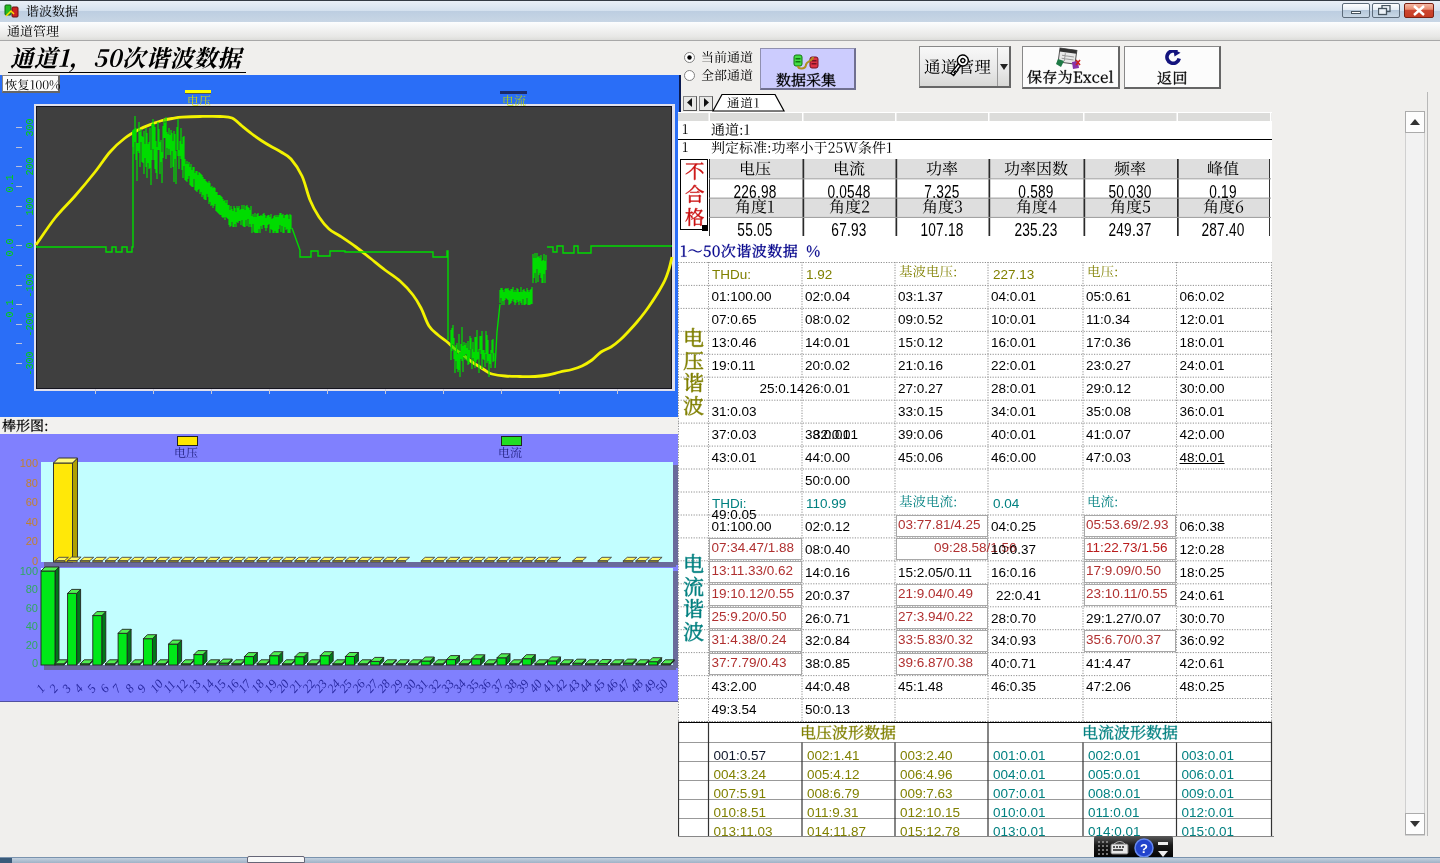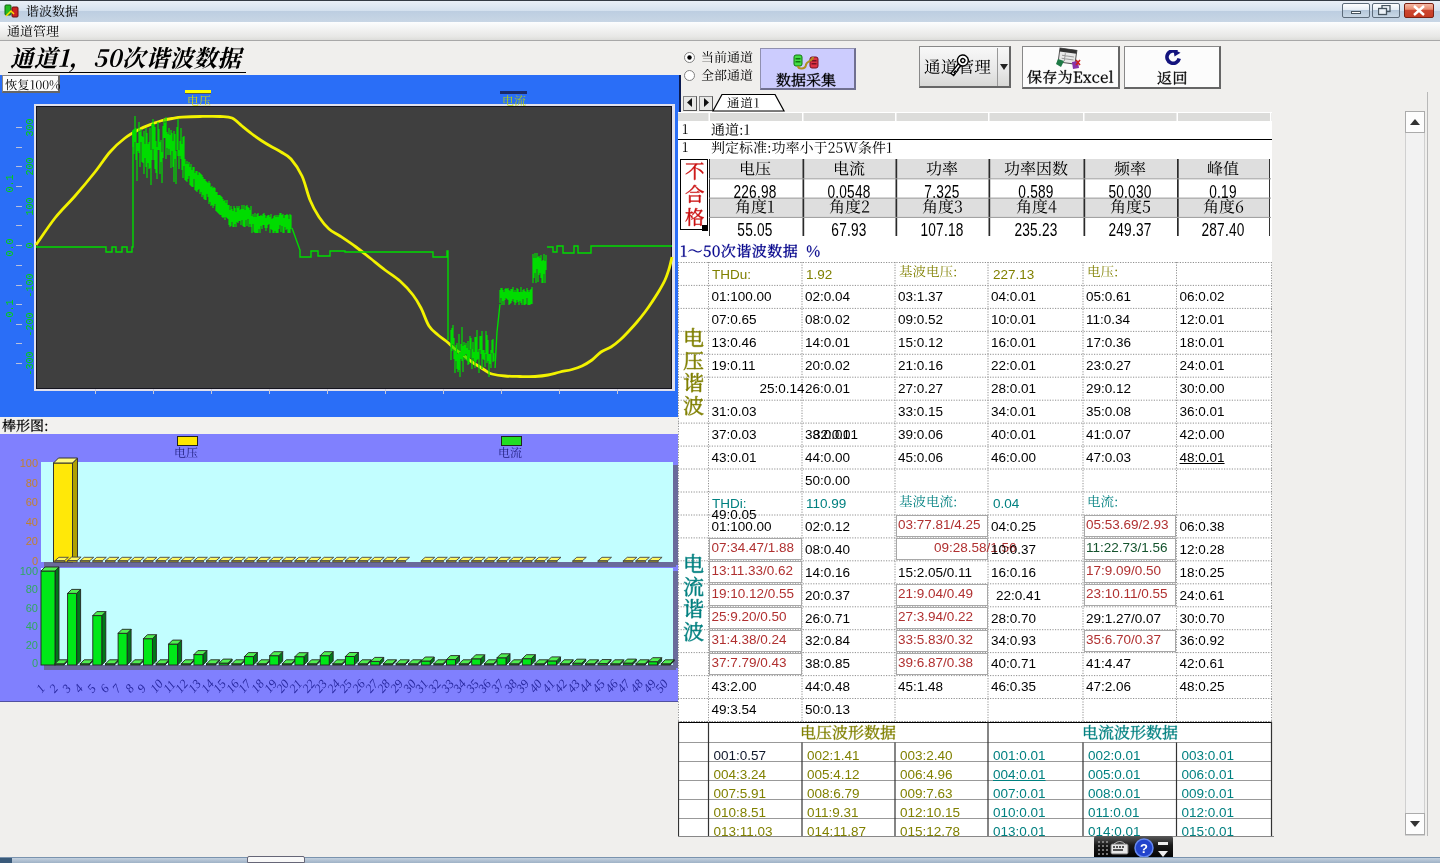--- a/index.html
+++ b/index.html
@@ -970,21 +970,21 @@
 <div style="position:absolute;left:1083.5px;top:515.0px;width:92.5px;height:22.0px;border:1px solid #A8A8A8"></div>
 <div style="position:absolute;left:1086.0px;top:517.0px;font:13.5px 'Liberation Sans',sans-serif;color:#B03030;white-space:pre;">05:53.69/2.93</div>
 <div style="position:absolute;left:1179.5px;top:518.7px;font:13.5px 'Liberation Sans',sans-serif;color:#000;white-space:pre;">06:0.38</div>
 <div style="position:absolute;left:709.0px;top:537.9px;width:92.5px;height:22.0px;border:1px solid #A8A8A8"></div>
 <div style="position:absolute;left:711.5px;top:539.9px;font:13.5px 'Liberation Sans',sans-serif;color:#B03030;white-space:pre;">07:34.47/1.88</div>
 <div style="position:absolute;left:805.0px;top:541.6px;font:13.5px 'Liberation Sans',sans-serif;color:#000;white-space:pre;">08:0.40</div>
 <div style="position:absolute;left:895.5px;top:537.9px;width:92.0px;height:22.0px;border:1px solid #A8A8A8"></div>
 <div style="position:absolute;left:898.0px;top:539.9px;font:13.5px 'Liberation Sans',sans-serif;color:#B03030;white-space:pre;margin-left:36px;">09:28.58/1.56</div>
 <div style="position:absolute;left:991.0px;top:541.6px;font:13.5px 'Liberation Sans',sans-serif;color:#000;white-space:pre;">10:0.37</div>
 <div style="position:absolute;left:1083.5px;top:537.9px;width:92.5px;height:22.0px;border:1px solid #A8A8A8"></div>
-<div style="position:absolute;left:1086.0px;top:539.9px;font:13.5px 'Liberation Sans',sans-serif;color:#14532d;white-space:pre;">11:22.73/1.56</div>
+<div style="position:absolute;left:1086.0px;top:539.9px;font:13.5px 'Liberation Sans',sans-serif;color:#b91c1c;white-space:pre;">11:22.73/1.56</div>
 <div style="position:absolute;left:1179.5px;top:541.6px;font:13.5px 'Liberation Sans',sans-serif;color:#000;white-space:pre;">12:0.28</div>
 <div style="position:absolute;left:709.0px;top:560.8px;width:92.5px;height:22.0px;border:1px solid #A8A8A8"></div>
 <div style="position:absolute;left:711.5px;top:562.8px;font:13.5px 'Liberation Sans',sans-serif;color:#B03030;white-space:pre;">13:11.33/0.62</div>
 <div style="position:absolute;left:805.0px;top:564.5px;font:13.5px 'Liberation Sans',sans-serif;color:#000;white-space:pre;">14:0.16</div>
 <div style="position:absolute;left:898.0px;top:564.5px;font:13.5px 'Liberation Sans',sans-serif;color:#000;white-space:pre;">15:2.05/0.11</div>
 <div style="position:absolute;left:991.0px;top:564.5px;font:13.5px 'Liberation Sans',sans-serif;color:#000;white-space:pre;">16:0.16</div>
 <div style="position:absolute;left:1083.5px;top:560.8px;width:92.5px;height:22.0px;border:1px solid #A8A8A8"></div>
 <div style="position:absolute;left:1086.0px;top:562.8px;font:13.5px 'Liberation Sans',sans-serif;color:#B03030;white-space:pre;">17:9.09/0.50</div>
 <div style="position:absolute;left:1179.5px;top:564.5px;font:13.5px 'Liberation Sans',sans-serif;color:#000;white-space:pre;">18:0.25</div>
 <div style="position:absolute;left:709.0px;top:583.8px;width:92.5px;height:22.0px;border:1px solid #A8A8A8"></div>
@@ -1110,21 +1110,21 @@
       <use href="#g3" x="5000"></use>
     </g>
   </svg>
 <div style="position:absolute;left:713.5px;top:747.5px;font:13.5px 'Liberation Sans',sans-serif;color:#0f172a;white-space:pre;">001:0.57</div>
 <div style="position:absolute;left:993.0px;top:747.5px;font:13.5px 'Liberation Sans',sans-serif;color:#008080;white-space:pre;">001:0.01</div>
 <div style="position:absolute;left:807.0px;top:747.5px;font:13.5px 'Liberation Sans',sans-serif;color:#808000;white-space:pre;">002:1.41</div>
 <div style="position:absolute;left:1088.0px;top:747.5px;font:13.5px 'Liberation Sans',sans-serif;color:#008080;white-space:pre;">002:0.01</div>
 <div style="position:absolute;left:900.0px;top:747.5px;font:13.5px 'Liberation Sans',sans-serif;color:#808000;white-space:pre;">003:2.40</div>
 <div style="position:absolute;left:1181.5px;top:747.5px;font:13.5px 'Liberation Sans',sans-serif;color:#008080;white-space:pre;">003:0.01</div>
 <div style="position:absolute;left:713.5px;top:766.5px;font:13.5px 'Liberation Sans',sans-serif;color:#808000;white-space:pre;">004:3.24</div>
-<div style="position:absolute;left:993.0px;top:766.5px;font:13.5px 'Liberation Sans',sans-serif;color:#008080;white-space:pre;text-decoration:underline;">004:0.01</div>
+<div style="position:absolute;left:993.0px;top:766.5px;font:13.5px 'Liberation Sans',sans-serif;color:#008080;white-space:pre;">004:0.01</div>
 <div style="position:absolute;left:807.0px;top:766.5px;font:13.5px 'Liberation Sans',sans-serif;color:#808000;white-space:pre;">005:4.12</div>
 <div style="position:absolute;left:1088.0px;top:766.5px;font:13.5px 'Liberation Sans',sans-serif;color:#008080;white-space:pre;">005:0.01</div>
 <div style="position:absolute;left:900.0px;top:766.5px;font:13.5px 'Liberation Sans',sans-serif;color:#808000;white-space:pre;">006:4.96</div>
 <div style="position:absolute;left:1181.5px;top:766.5px;font:13.5px 'Liberation Sans',sans-serif;color:#008080;white-space:pre;">006:0.01</div>
 <div style="position:absolute;left:713.5px;top:785.5px;font:13.5px 'Liberation Sans',sans-serif;color:#808000;white-space:pre;">007:5.91</div>
 <div style="position:absolute;left:993.0px;top:785.5px;font:13.5px 'Liberation Sans',sans-serif;color:#008080;white-space:pre;text-align:right;">007:0.01</div>
 <div style="position:absolute;left:807.0px;top:785.5px;font:13.5px 'Liberation Sans',sans-serif;color:#808000;white-space:pre;">008:6.79</div>
 <div style="position:absolute;left:1088.0px;top:785.5px;font:13.5px 'Liberation Sans',sans-serif;color:#008080;white-space:pre;">008:0.01</div>
 <div style="position:absolute;left:900.0px;top:785.5px;font:13.5px 'Liberation Sans',sans-serif;color:#808000;white-space:pre;">009:7.63</div>
 <div style="position:absolute;left:1181.5px;top:785.5px;font:13.5px 'Liberation Sans',sans-serif;color:#008080;white-space:pre;">009:0.01</div>

